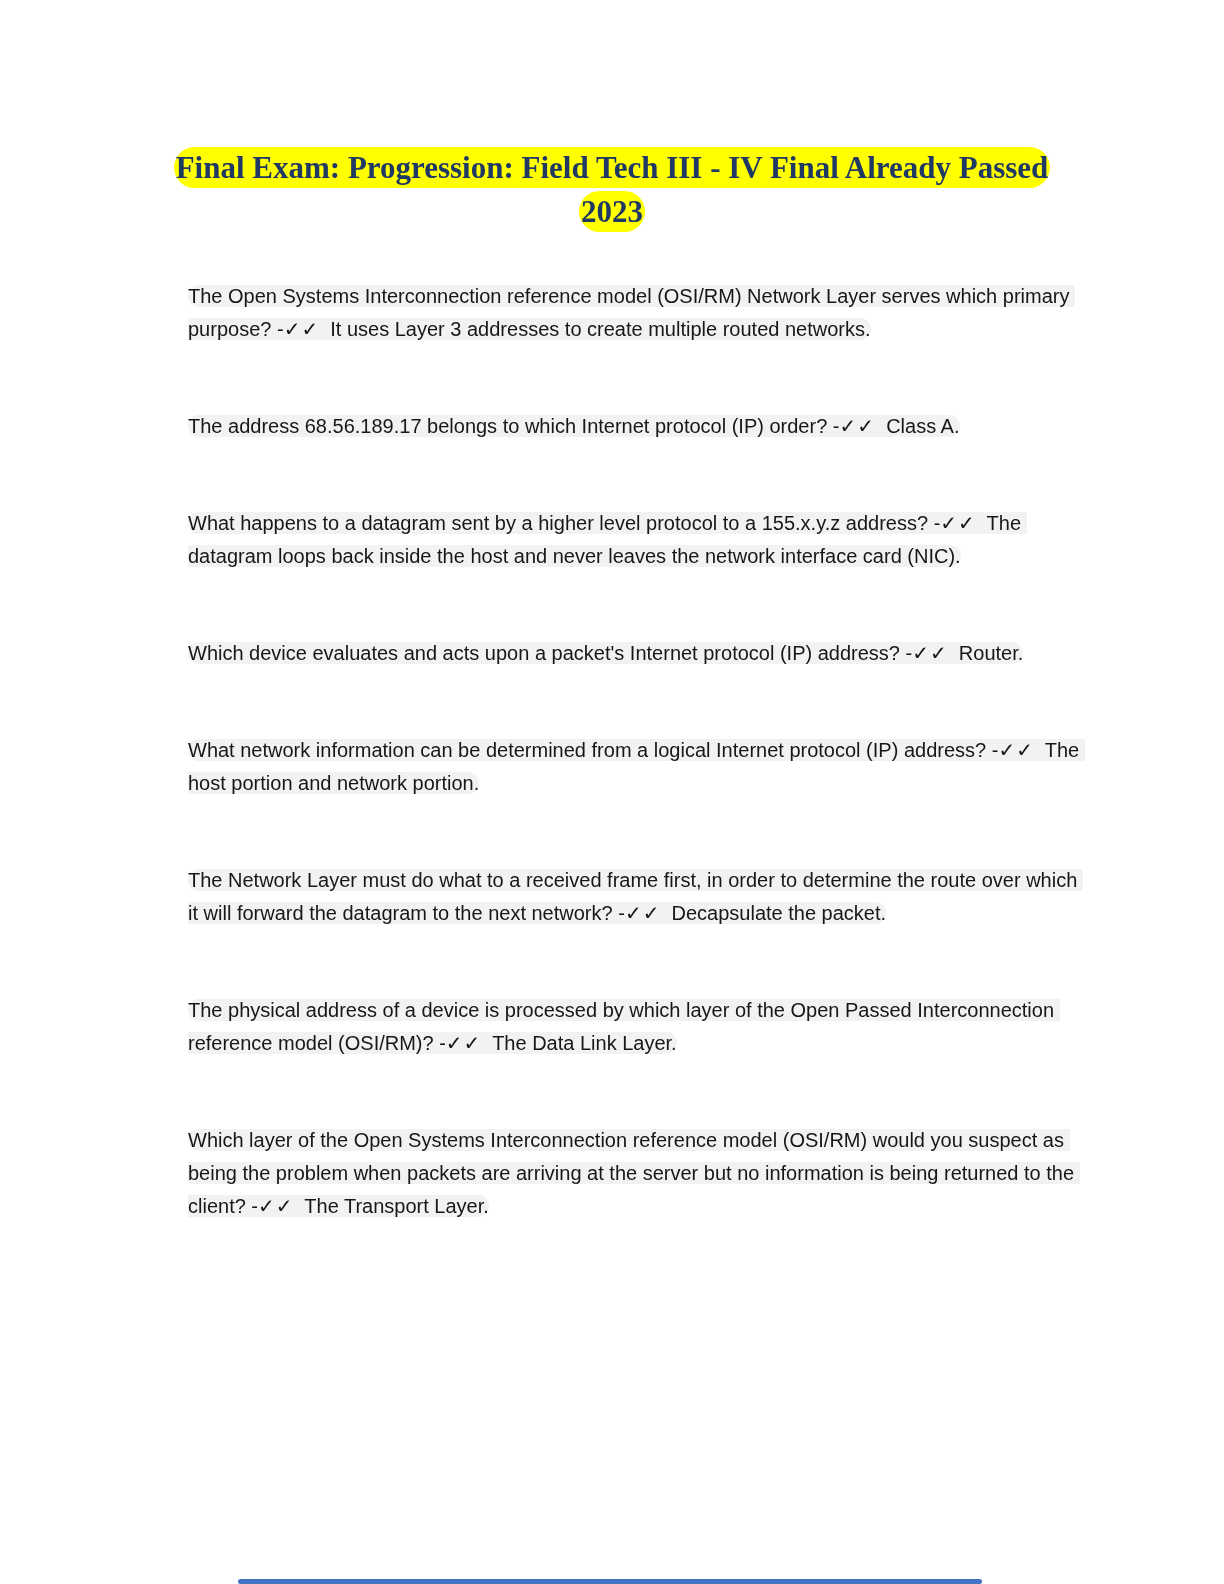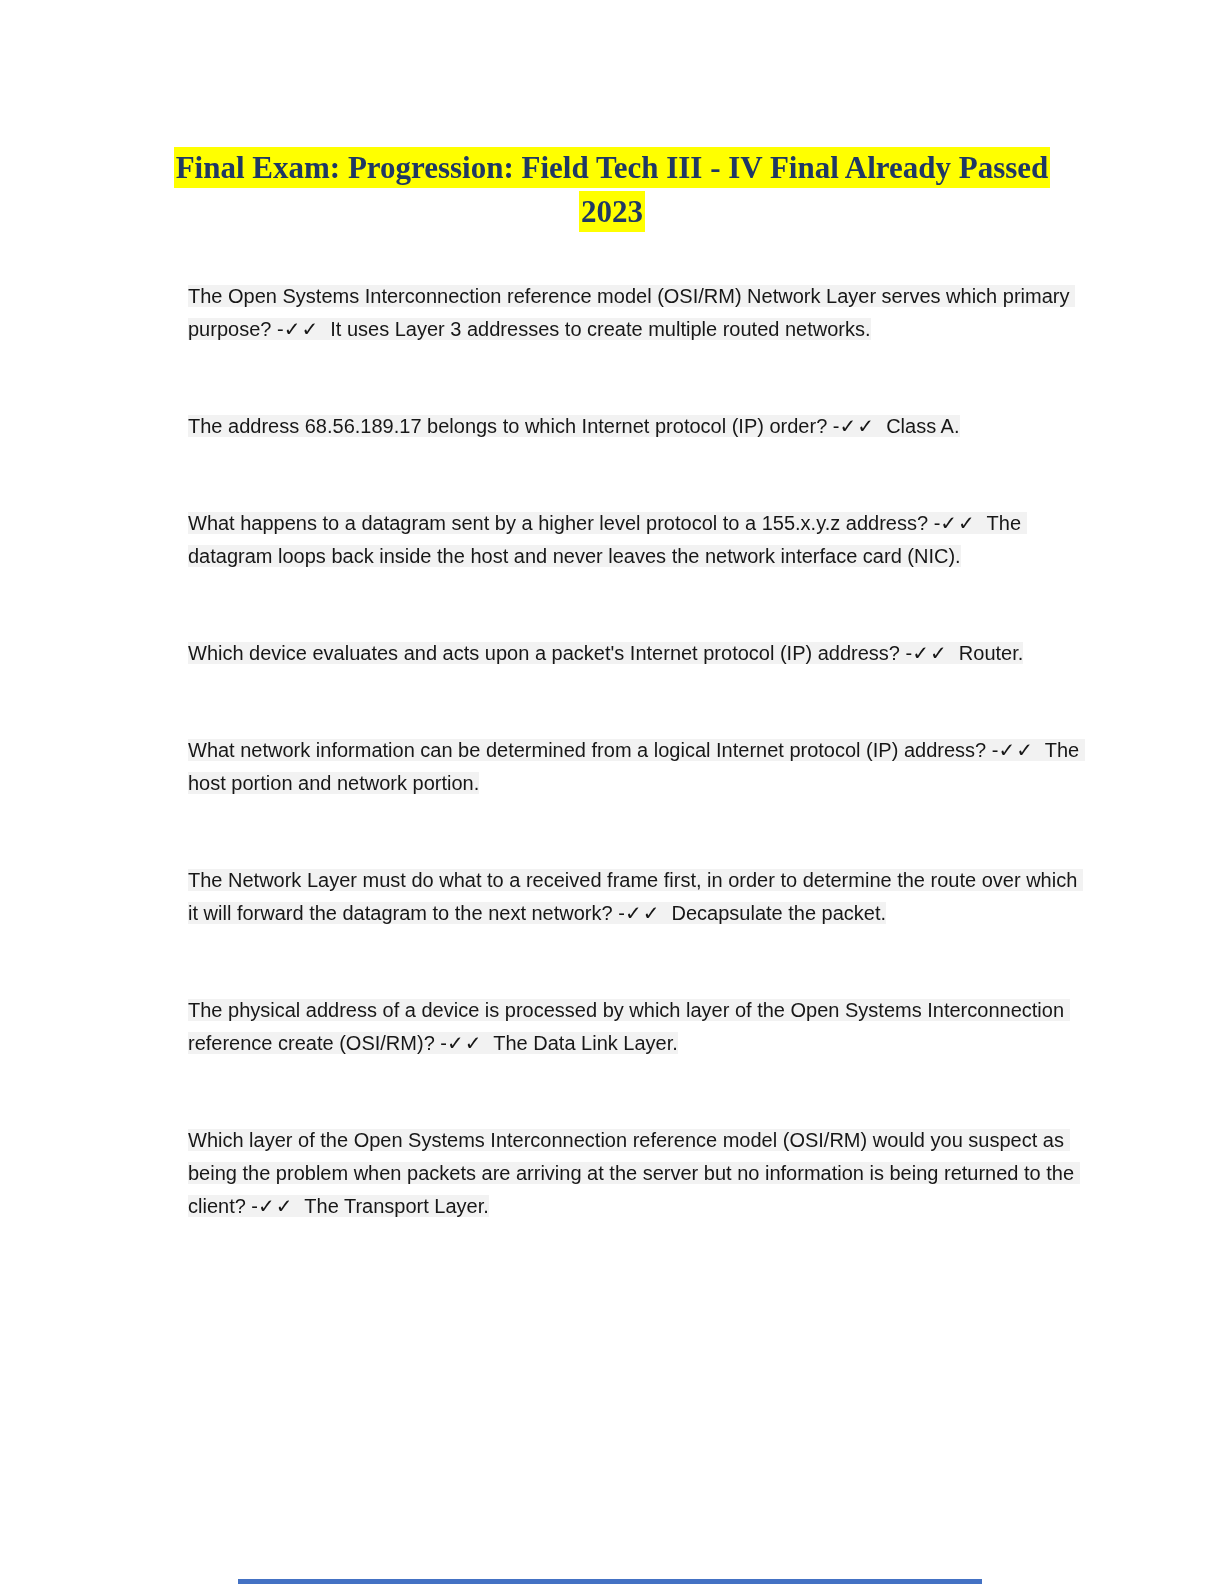--- a/index.html
+++ b/index.html
@@ -1,15 +1,15 @@
 <!DOCTYPE html>
 <html><head>
 <meta charset="utf-8">
 <style>
-  * { margin:0; padding:0; box-sizing:border-box; }
+  * { margin:0; padding:0; box-sizing:border-box;border-radius:30px; }
   html, body { background:#ffffff; }
   body {
     width:1224px;
     height:1584px;
     position:relative;
     overflow:hidden;
     font-family:"Liberation Sans","DejaVu Sans",sans-serif;
     color:#1a1a1a;
   }
   .page {
@@ -70,21 +70,21 @@
     <p class="qa"><span class="hl"><span>The address 68.56.189.17 belongs to which Internet protocol (IP) order? -</span><span class="marks">✓✓</span><span>  Class A.</span></span></p>
 
     <p class="qa"><span class="hl"><span>What happens to a datagram sent by a higher level protocol to a 155.x.y.z address? -</span><span class="marks">✓✓</span><span>  The datagram loops back inside the host and never leaves the network interface card (NIC).</span></span></p>
 
     <p class="qa"><span class="hl"><span>Which device evaluates and acts upon a packet's Internet protocol (IP) address? -</span><span class="marks">✓✓</span><span>  Router.</span></span></p>
 
     <p class="qa"><span class="hl"><span>What network information can be determined from a logical Internet protocol (IP) address? -</span><span class="marks">✓✓</span><span>  The host portion and network portion.</span></span></p>
 
     <p class="qa"><span class="hl"><span>The Network Layer must do what to a received frame first, in order to determine the route over which it will forward the datagram to the next network? -</span><span class="marks">✓✓</span><span>  Decapsulate the packet.</span></span></p>
 
-    <p class="qa"><span class="hl"><span>The physical address of a device is processed by which layer of the Open Systems Interconnection reference create (OSI/RM)? -</span><span class="marks">✓✓</span><span>  The Data Link Layer.</span></span></p>
+    <p class="qa"><span class="hl"><span>The physical address of a device is processed by which layer of the Open Passed Interconnection reference model (OSI/RM)? -</span><span class="marks">✓✓</span><span>  The Data Link Layer.</span></span></p>
 
     <p class="qa"><span class="hl"><span>Which layer of the Open Systems Interconnection reference model (OSI/RM) would you suspect as being the problem when packets are arriving at the server but no information is being returned to the client? -</span><span class="marks">✓✓</span><span>  The Transport Layer.</span></span></p>
 
 
   </div>
 
   <div class="bottom-rule"></div>
 
 </div>
 

